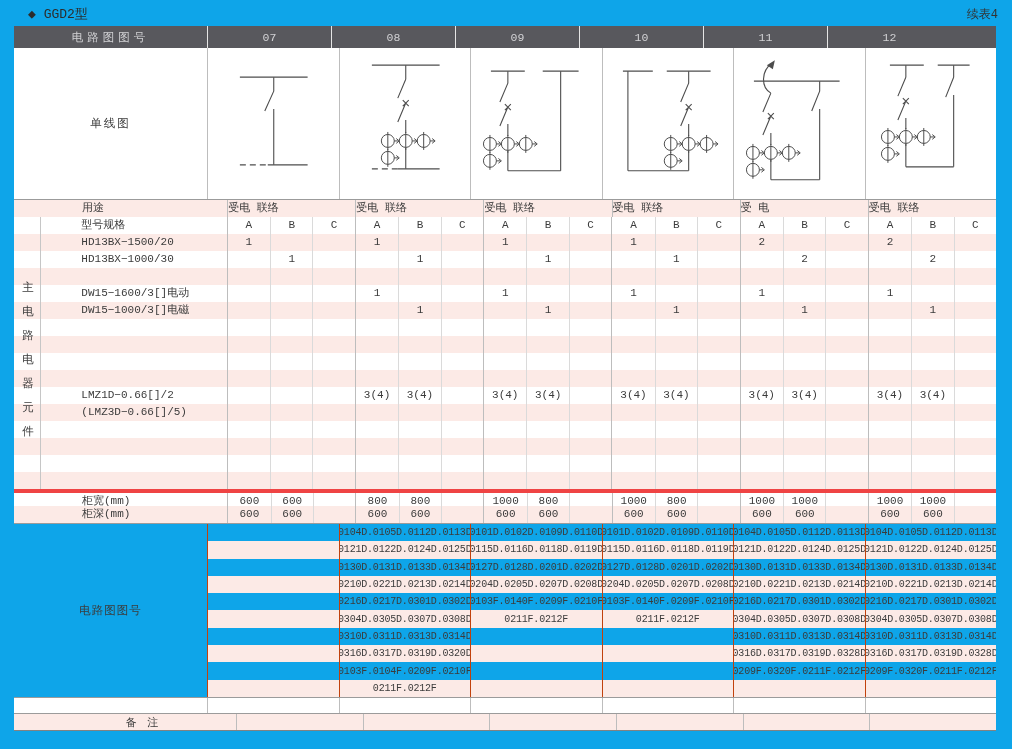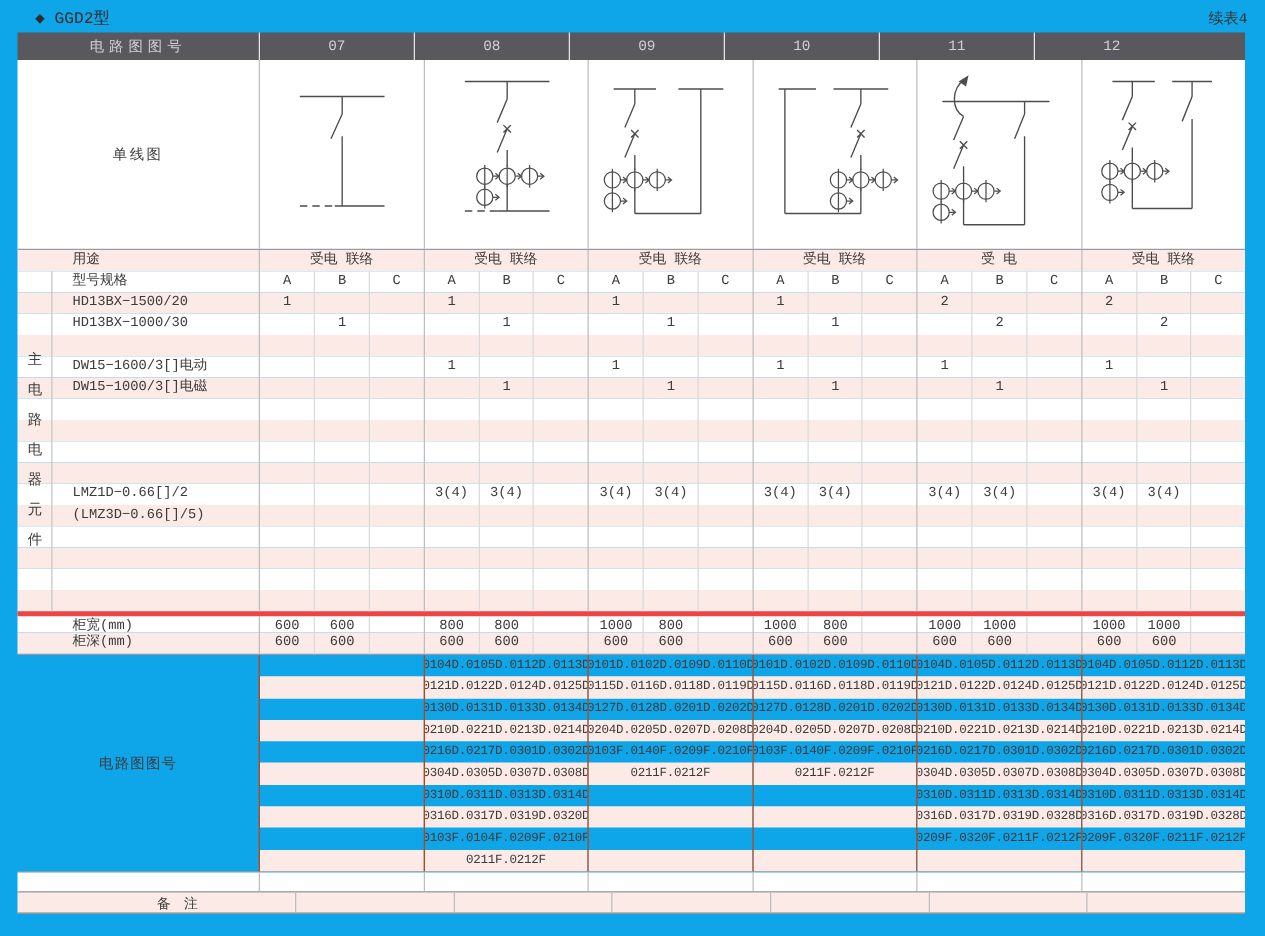--- a/index.html
+++ b/index.html
@@ -32,24 +32,24 @@
   .sym { stroke:#4d4d4d; fill:none; stroke-width:1.1; }
   .symb { stroke:#4d4d4d; fill:none; stroke-width:1.3; }
 
   
   #rows { position:relative; }
   .trow { display:flex; height:17px; font-size:11px; line-height:16px; background:#fff; }
   .trow.pink { background:#fceae6; }
   .trow.sep-top { border-top:4px solid #ef4444;justify-content:space-between; }
   .cell { height:100%; }
   .narrow { width:28px; border-right:1px solid #c6c6c6; }
-  .lbl { width:165px; padding-left:16px; overflow:hidden; white-space:nowrap; }
+  .lbl { width:165px; padding-left:16px; overflow:hidden; white-space:nowrap;margin-left:24px; }
   .lbl.full { width:193px; padding-left:44px; }
   .dcol { width:131.5px; display:flex; border-left:1px solid #bdbdbd; }
-  .span-cell { width:100%; text-align:center; }
+  .span-cell { width:100%; text-align:left; }
   .sub { width:33.333%; text-align:center; overflow:hidden; }
   .subl { border-left:1px solid #dadada; }
   .rows-end { border-bottom:1px solid #9b9b9b; }
   .vlabel { position:absolute; left:0; top:80px; width:28px; display:flex;
     flex-direction:column; align-items:center; gap:9px; font-size:11.5px; color:#3b3b3b; }
 
   
   .codesec { display:flex; height:174px; border-bottom:1px solid #9b9b9b; }
   .code-label { width:193px; display:flex; align-items:center; justify-content:center;
     font-size:11.5px; letter-spacing:1px; }

